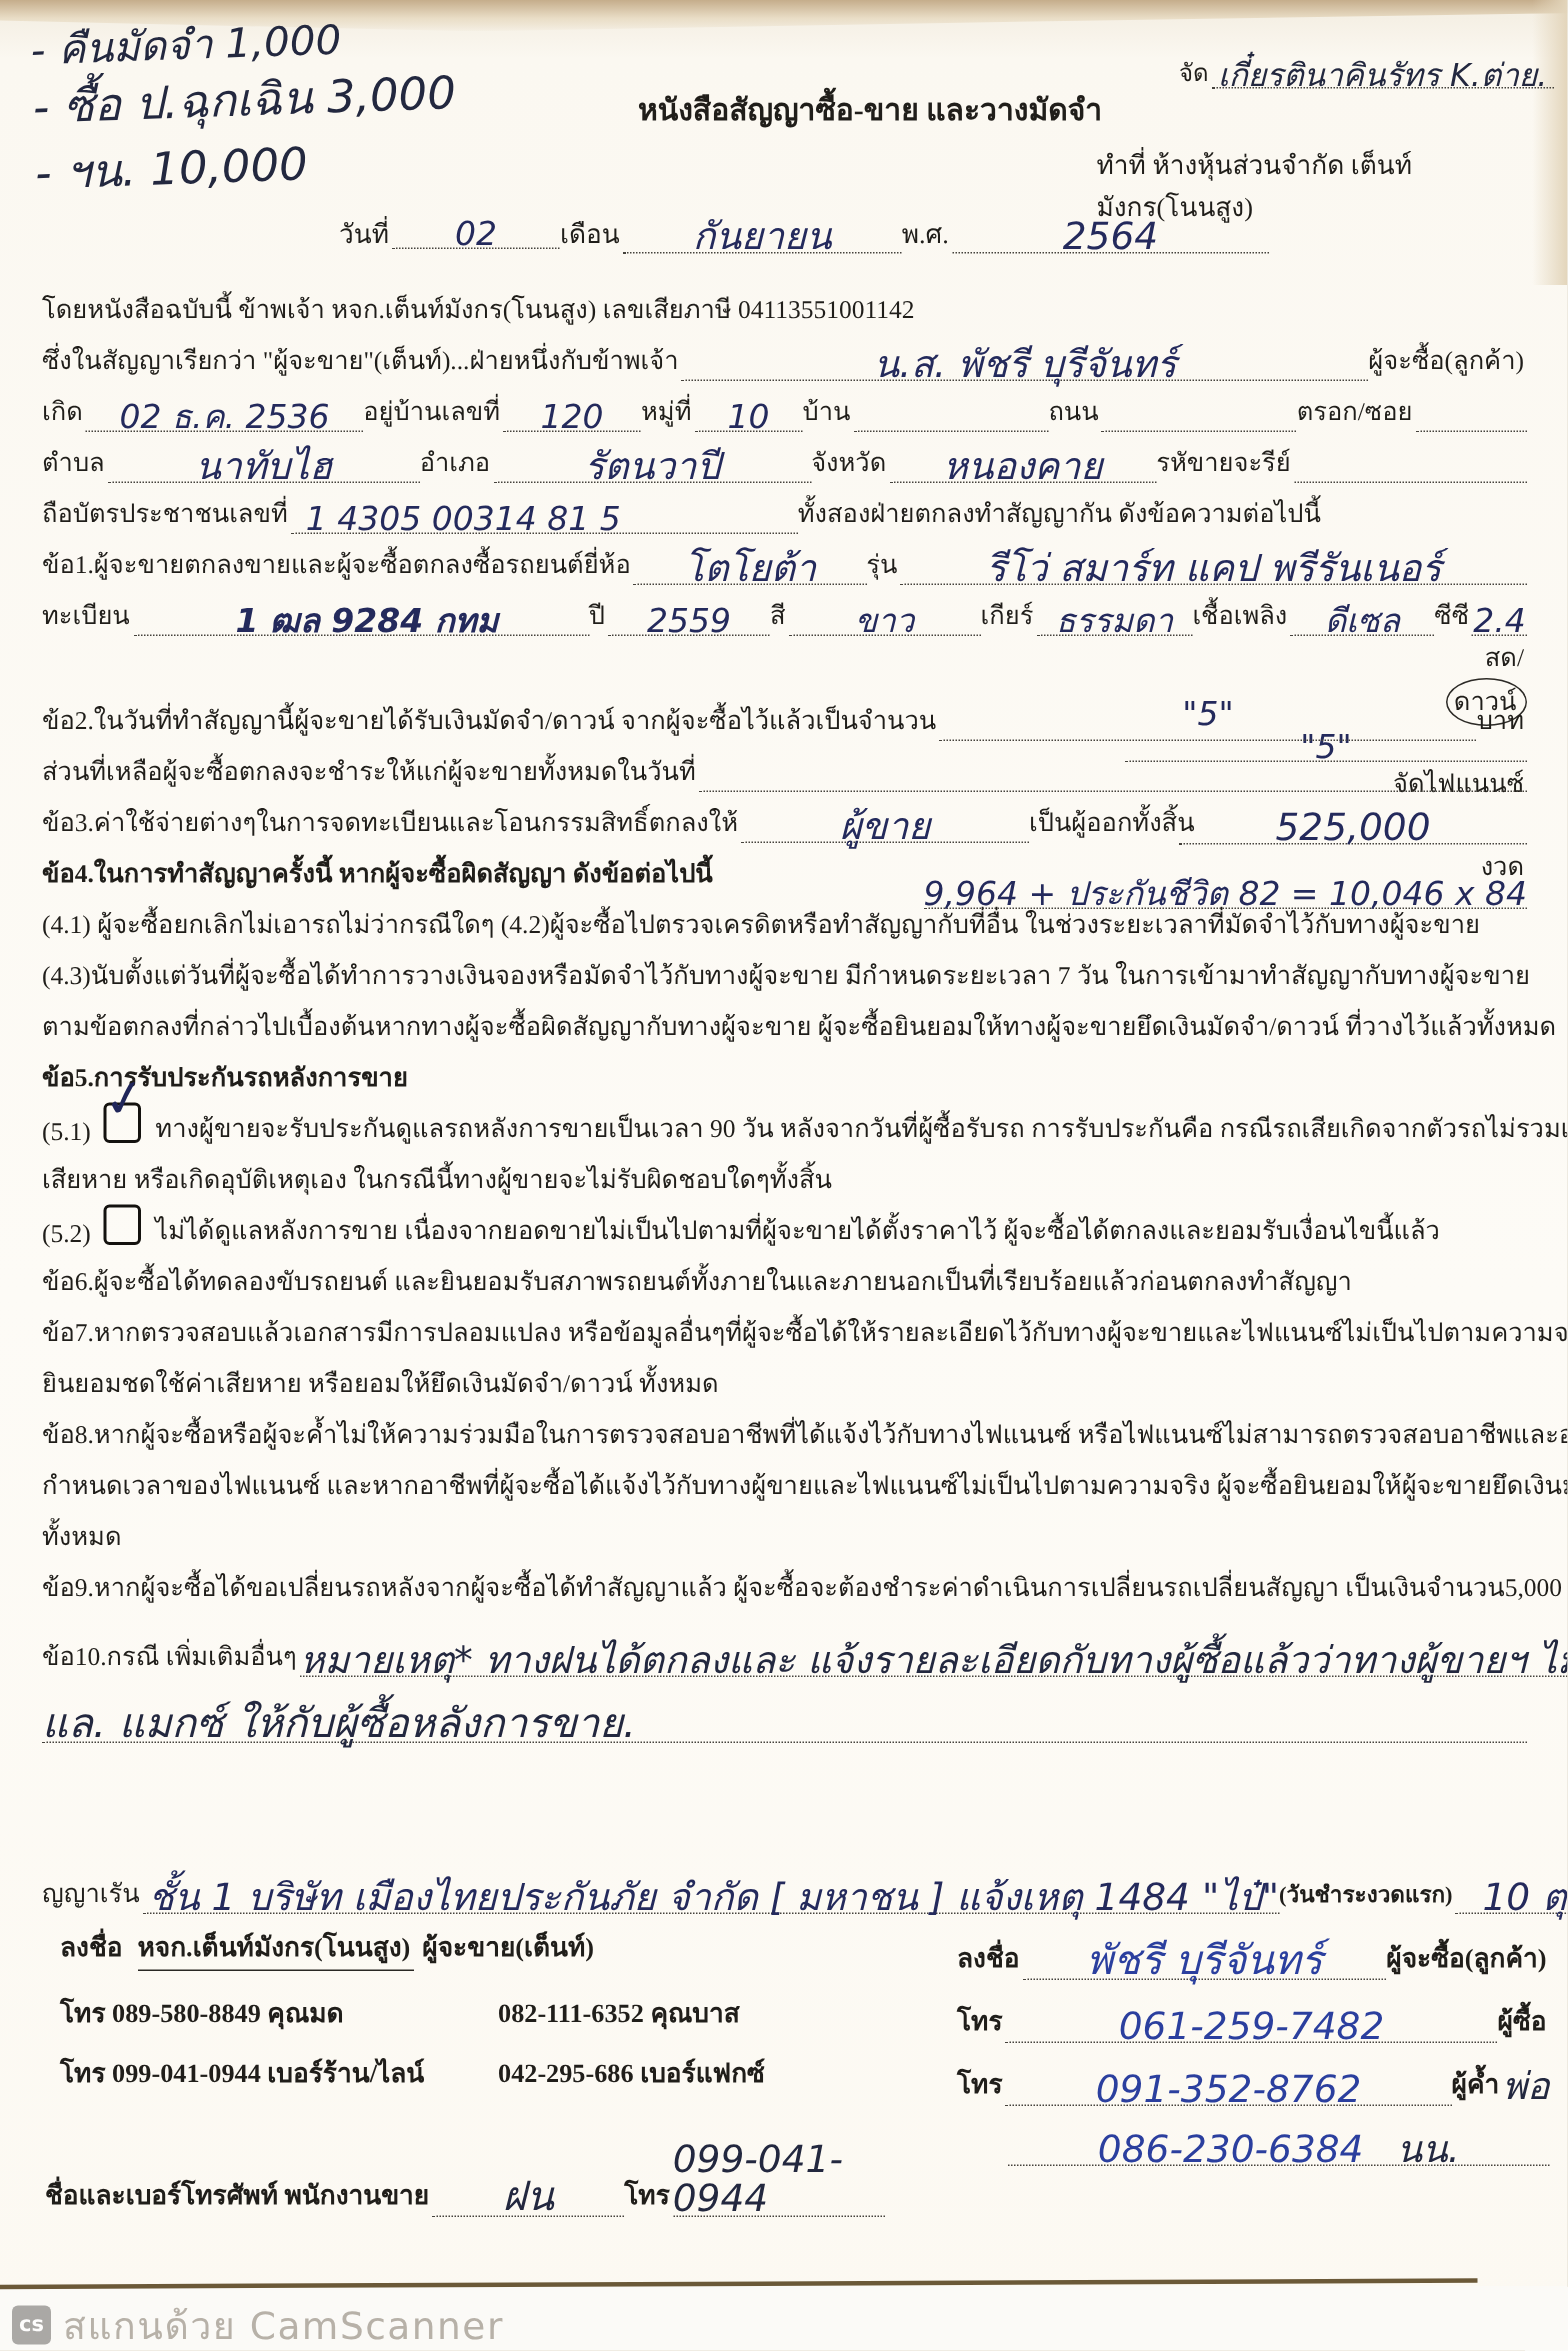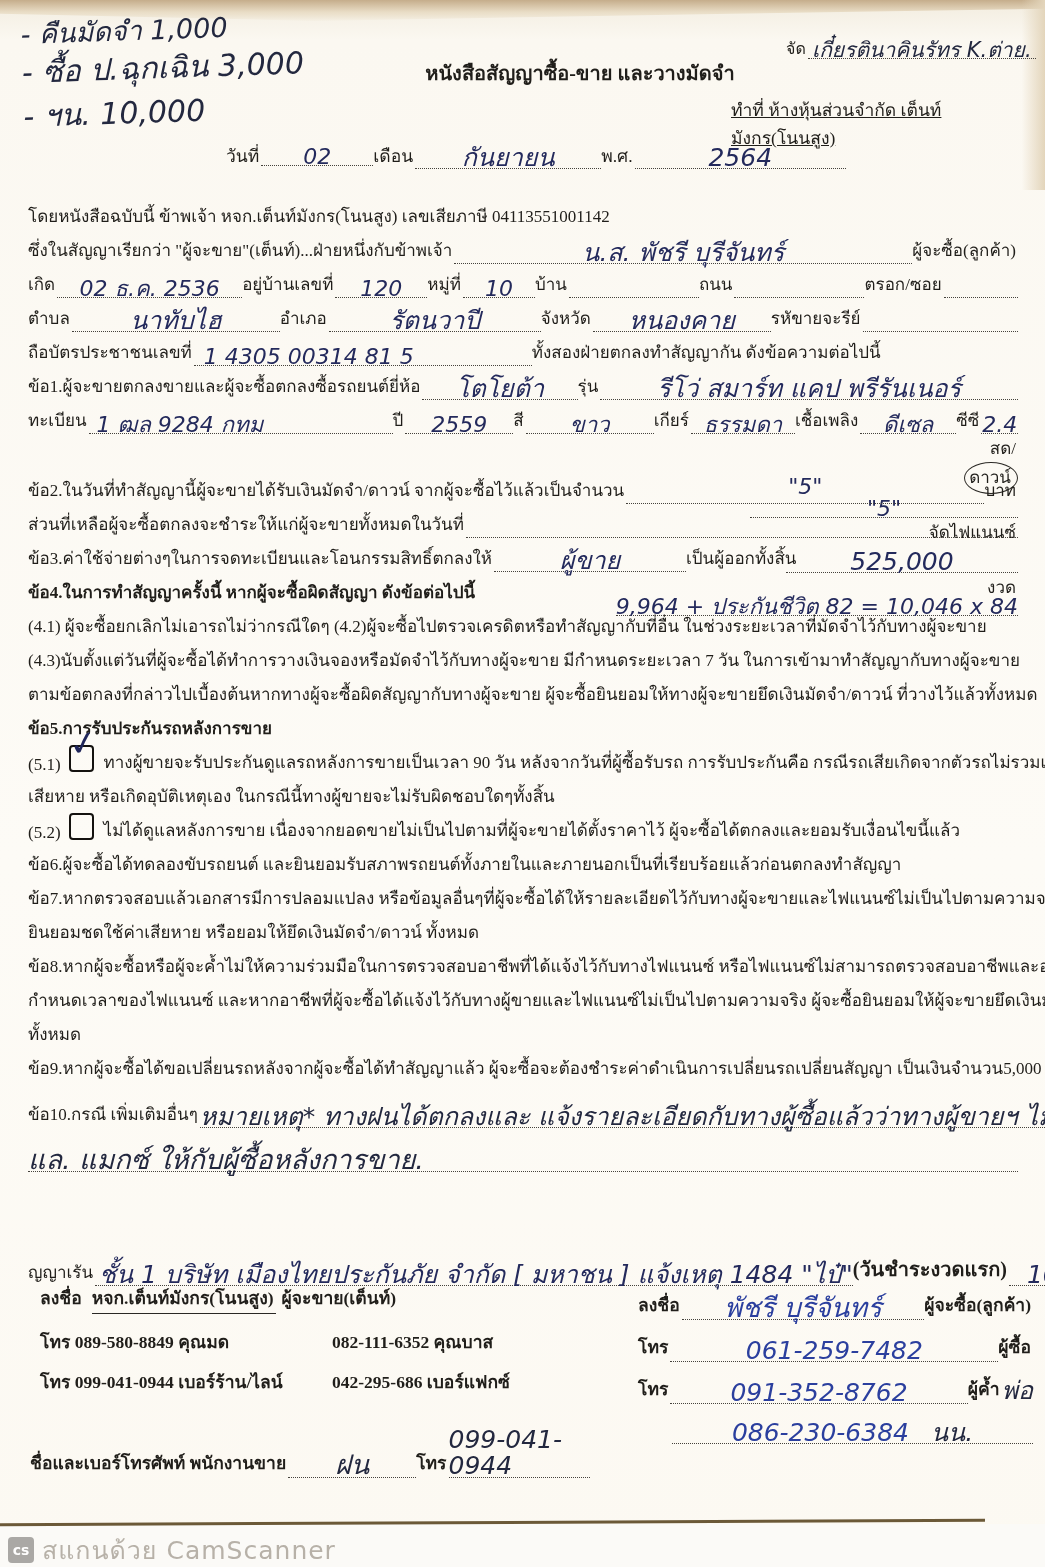--- a/index.html
+++ b/index.html
@@ -18,23 +18,23 @@
   .hand{font-family:"DejaVu Sans",sans-serif;font-style:italic;color:#242a5c;line-height:1.05;}
   .hand.blue{color:#2b3f9e;}
   .hand.dark{color:#23283f;}
   .notes{position:absolute;top:16px;left:22px;transform:rotate(-2deg);}
   .notes .n1{font-size:27px;}
   .notes .n2{font-size:30px;margin-top:8px;}
   .notes .n3{font-size:30px;margin-top:12px;}
   .title{position:absolute;top:57px;left:115px;right:0;text-align:center;font-size:20px;}
   .fin{position:absolute;top:36px;left:786px;display:flex;align-items:baseline;font-size:16px;}
   .fin .dotf{width:228px;}
-  .made-at{position:absolute;top:96px;left:731px;font-size:17.5px;text-decoration:underline;}
+  .made-at{position:absolute;top:96px;left:731px;font-size:17.5px;}
   .date-line{position:absolute;top:142px;left:226px;display:flex;align-items:flex-start;font-size:17.5px;width:620px;}
-  .body{position:absolute;top:196px;left:28px;width:990px;}
+  .body{position:absolute;top:186px;left:28px;width:990px;}
   .line{display:flex;align-items:flex-end;height:34px;font-size:17px;white-space:nowrap;}
   .line.h46{height:46px;}
   .line.h44{height:44px;}
   .line.h36{height:36px;flex-direction:column;}
   .line.h42{height:42px;}
   .sp{flex:0 0 auto;padding:0 2px 1px 0;}
   .dotf{border-bottom:1.8px dotted #45423c;display:flex;justify-content:center;align-items:flex-end;
         flex:0 0 auto;position:relative;min-height:14px;}
   .grow{flex:1 1 auto;}
   .dotf .hand{position:relative;top:3px;font-size:22px;}
@@ -166,21 +166,21 @@
         <span class="hand lg">โตโยต้า</span>
       </span>
       <span class="printed sp">รุ่น</span>
       <span class="dotf grow" style="flex-grow:1.7;margin-top:36px;">
         <span class="hand lg">รีโว่ สมาร์ท แคป พรีรันเนอร์</span>
       </span>
     </div>
 
     <div class="line">
       <span class="printed sp">ทะเบียน</span>
-      <span class="dotf" style="width:296px;justify-content:flex-start;padding-left:8px;">
+      <span class="dotf" style="width:296px;justify-content:center;padding-left:8px;font-weight:bold;">
         <span class="hand">1 ฒล 9284 กทม</span>
       </span>
       <span class="printed sp">ปี</span>
       <span class="dotf" style="width:108px;">
         <span class="hand">2559</span>
       </span>
       <span class="printed sp">สี</span>
       <span class="dotf" style="width:128px;">
         <span class="hand">ขาว</span>
       </span>
@@ -320,21 +320,21 @@
 
     <div class="line h36">
       <span class="dotf grow"></span>
     </div>
 
     <div class="line h42">
       <span class="printed sp">ญญาเรัน</span>
       <span class="dotf grow" style="justify-content:flex-start;padding-left:4px;">
         <span class="hand lg">ชั้น 1  บริษัท เมืองไทยประกันภัย  จำกัด  [ มหาชน ]   แจ้งเหตุ 1484 "ไป๋"</span>
       </span>
-      <span class="printed b sp" style="font-size:20px;">(วันชำระงวดแรก)</span>
+      <span class="printed b sp" style="font-size:15px;">(วันชำระงวดแรก)</span>
       <span class="dotf" style="width:226px;">
         <span class="hand lg">10 ตุลาคม 2564</span>
       </span>
     </div>
 
   </div>
 
   <div class="sig-seller">
     <div class="row">
       <span class="printed b sp">ลงชื่อ</span>

